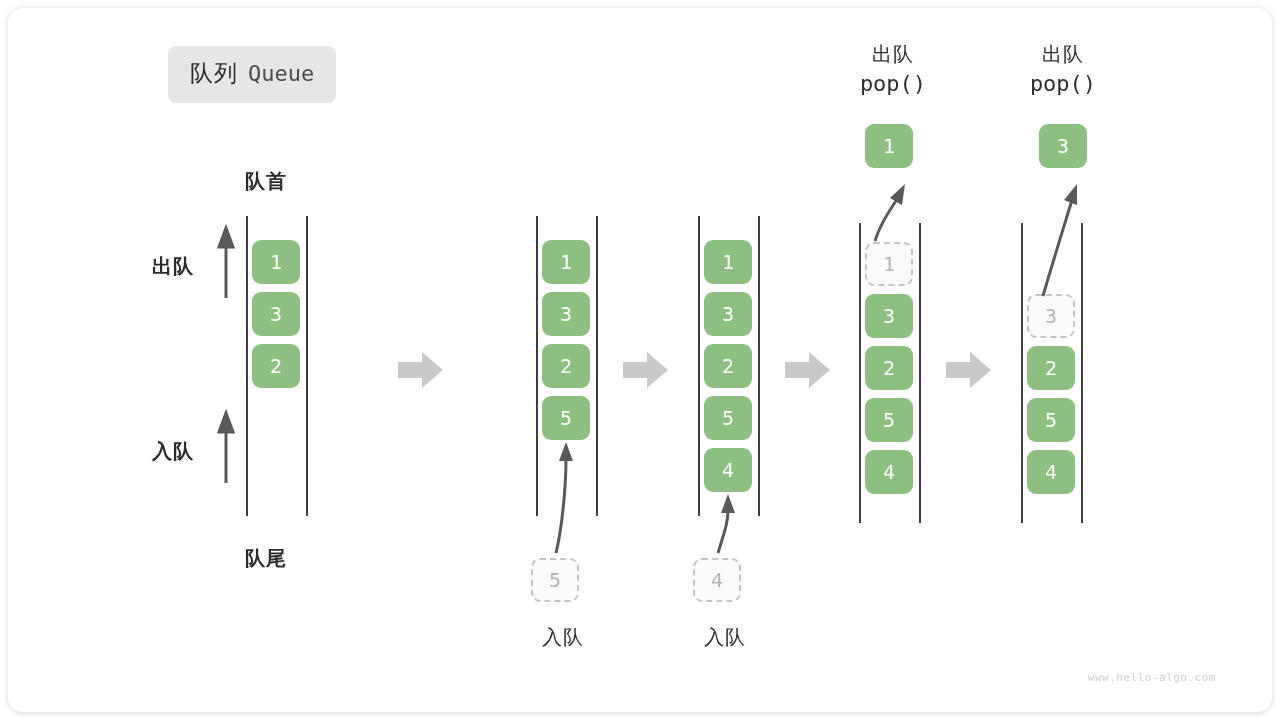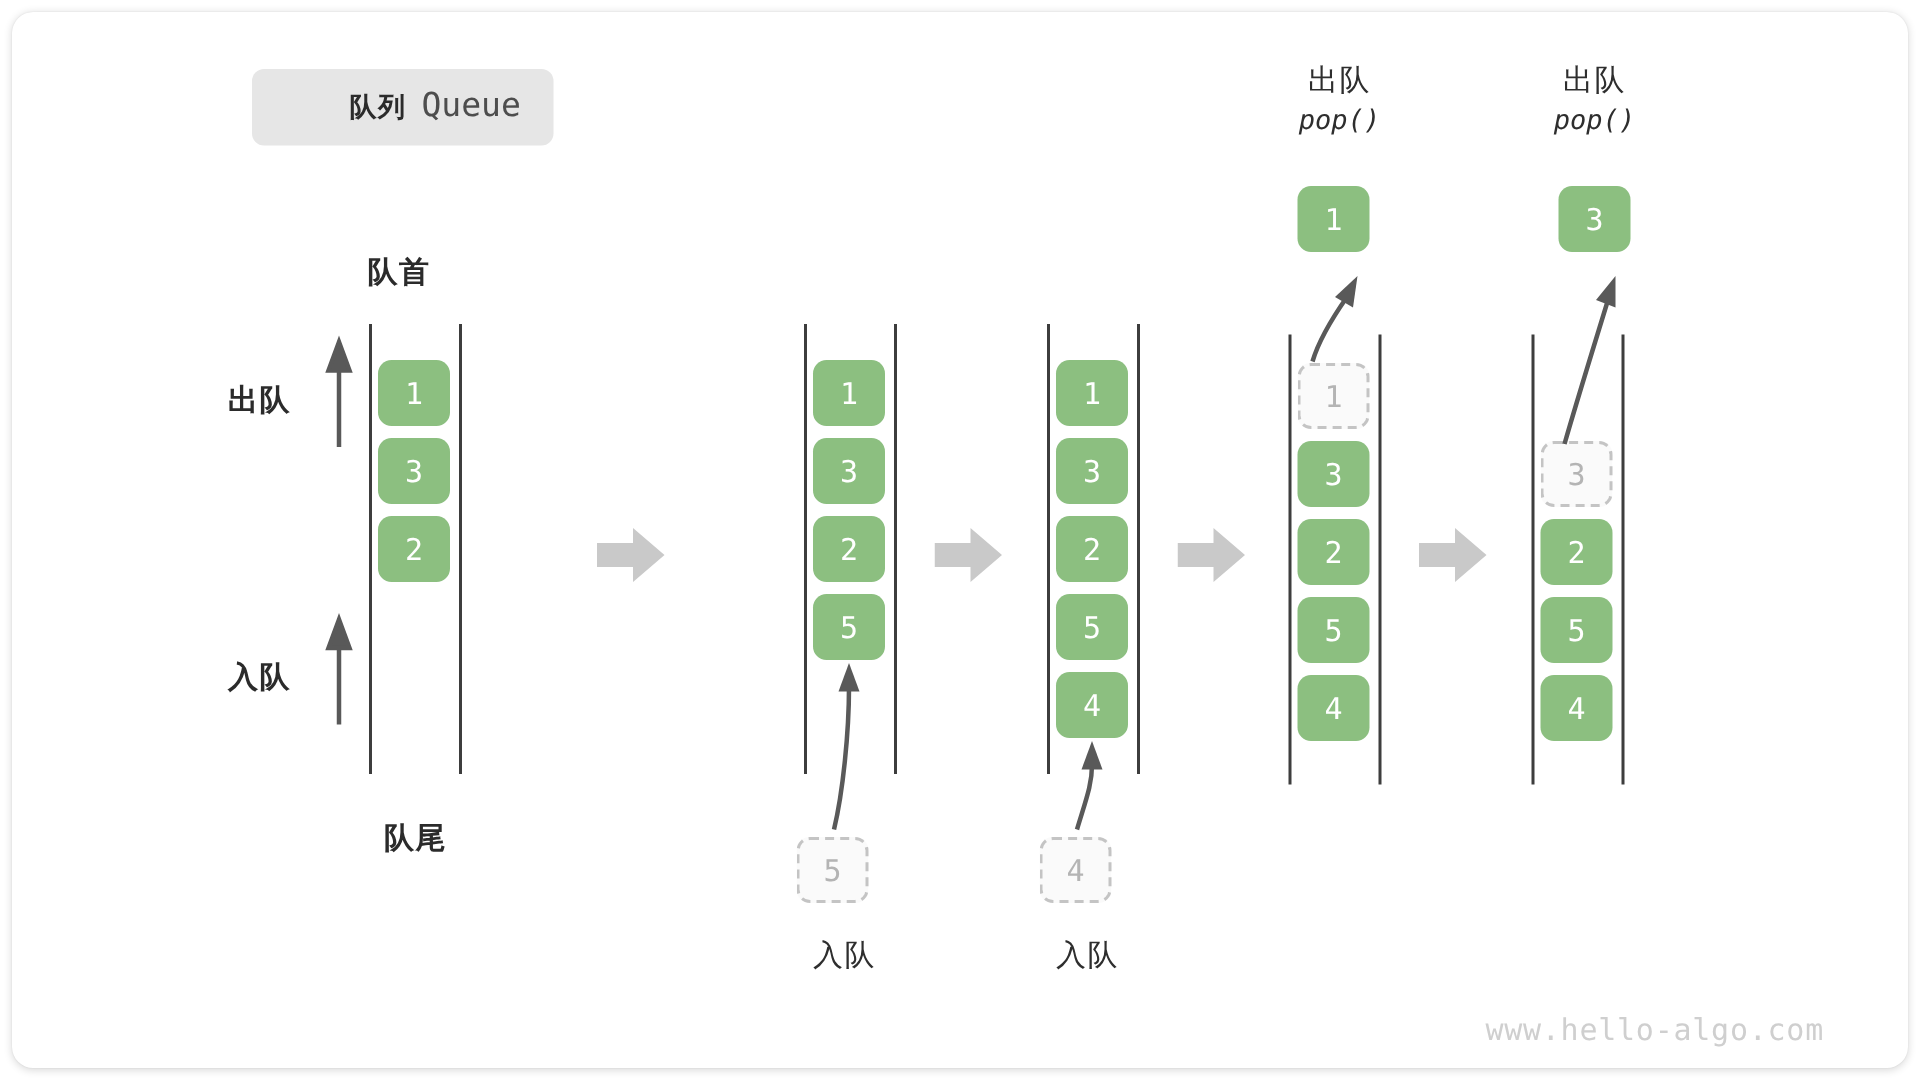--- a/index.html
+++ b/index.html
@@ -31,25 +31,24 @@
     left: 160px;
     top: 38px;
     padding: 12px 22px 14px 22px;
     background: #e6e6e6;
     border-radius: 8px;
     display: flex;
     align-items: baseline;
     gap: 10px;
   }
   #title-badge .cn {
-    font-size: 18px;
-    font-weight: bold;
+    font-size: 23px;
+    font-weight: normal;
     color: #2b2b2b;
     letter-spacing: 1px;
-    margin-left: 43px;
   }
   #title-badge .en {
     font-size: 22px;
     color: #4d4d4d;
     font-family: "DejaVu Sans Mono", "Liberation Mono", monospace;
   }
 
   
   .cn-label {
     font-size: 20px;
@@ -65,24 +64,23 @@
     line-height: 1.42;
   }
   .op-label .cn {
     display: block;
     font-size: 20px;
     color: #2e2e2e;
     letter-spacing: 1px;
   }
   .op-label .code {
     display: block;
-    font-size: 18px;
+    font-size: 22px;
     color: #2e2e2e;
     font-family: "DejaVu Sans Mono", "Liberation Mono", monospace;
-    font-style: italic;
   }
   .op-label .code .arg { color: #3f8a3f; font-weight: bold; }
 
   
   .rail {
     width: 2px;
     background: #3d3d3d;
   }
 
   
@@ -107,22 +105,22 @@
 
   
   .sep-arrow { width: 46px; height: 44px; }
 
   
   svg.overlay { position: absolute; left: 0; top: 0; pointer-events: none; }
 
   
   #watermark {
     right: 56px;
-    bottom: 14px;
-    font-size: 20px;
+    bottom: 28px;
+    font-size: 11px;
     color: #cfcfcf;
     font-family: "DejaVu Sans Mono", "Liberation Mono", monospace;
     letter-spacing: 0.5px;
     margin-left: 12px;
   }
 </style>
 </head>
 <body>
 
 <div id="card">
@@ -139,21 +137,21 @@
     <div class="abs rail" style="left:98px; top:58px; height:300px;"></div>
     <div class="abs rail" style="left:158px; top:58px; height:300px;"></div>
 
     <div class="abs cell" style="left:104px; top:82px;">1</div>
     <div class="abs cell" style="left:104px; top:134px;">3</div>
     <div class="abs cell" style="left:104px; top:186px;">2</div>
 
     <div class="abs cn-label" style="left:4px; top:95px;">出队</div>
     <div class="abs cn-label" style="left:4px; top:280px;">入队</div>
 
-    <div class="abs cn-label" style="left:108px; top:387px;">队尾</div>
+    <div class="abs cn-label" style="left:97px; top:387px;">队尾</div>
 
     <svg class="overlay" width="230" height="420">
       <g stroke="#595959" stroke-width="3" fill="#595959">
 
         <line x1="78" y1="140" x2="78" y2="84"></line>
         <polygon points="78,70 71,89 85,89"></polygon>
 
         <line x1="78" y1="325" x2="78" y2="269"></line>
         <polygon points="78,255 71,274 85,274"></polygon>
       </g>

